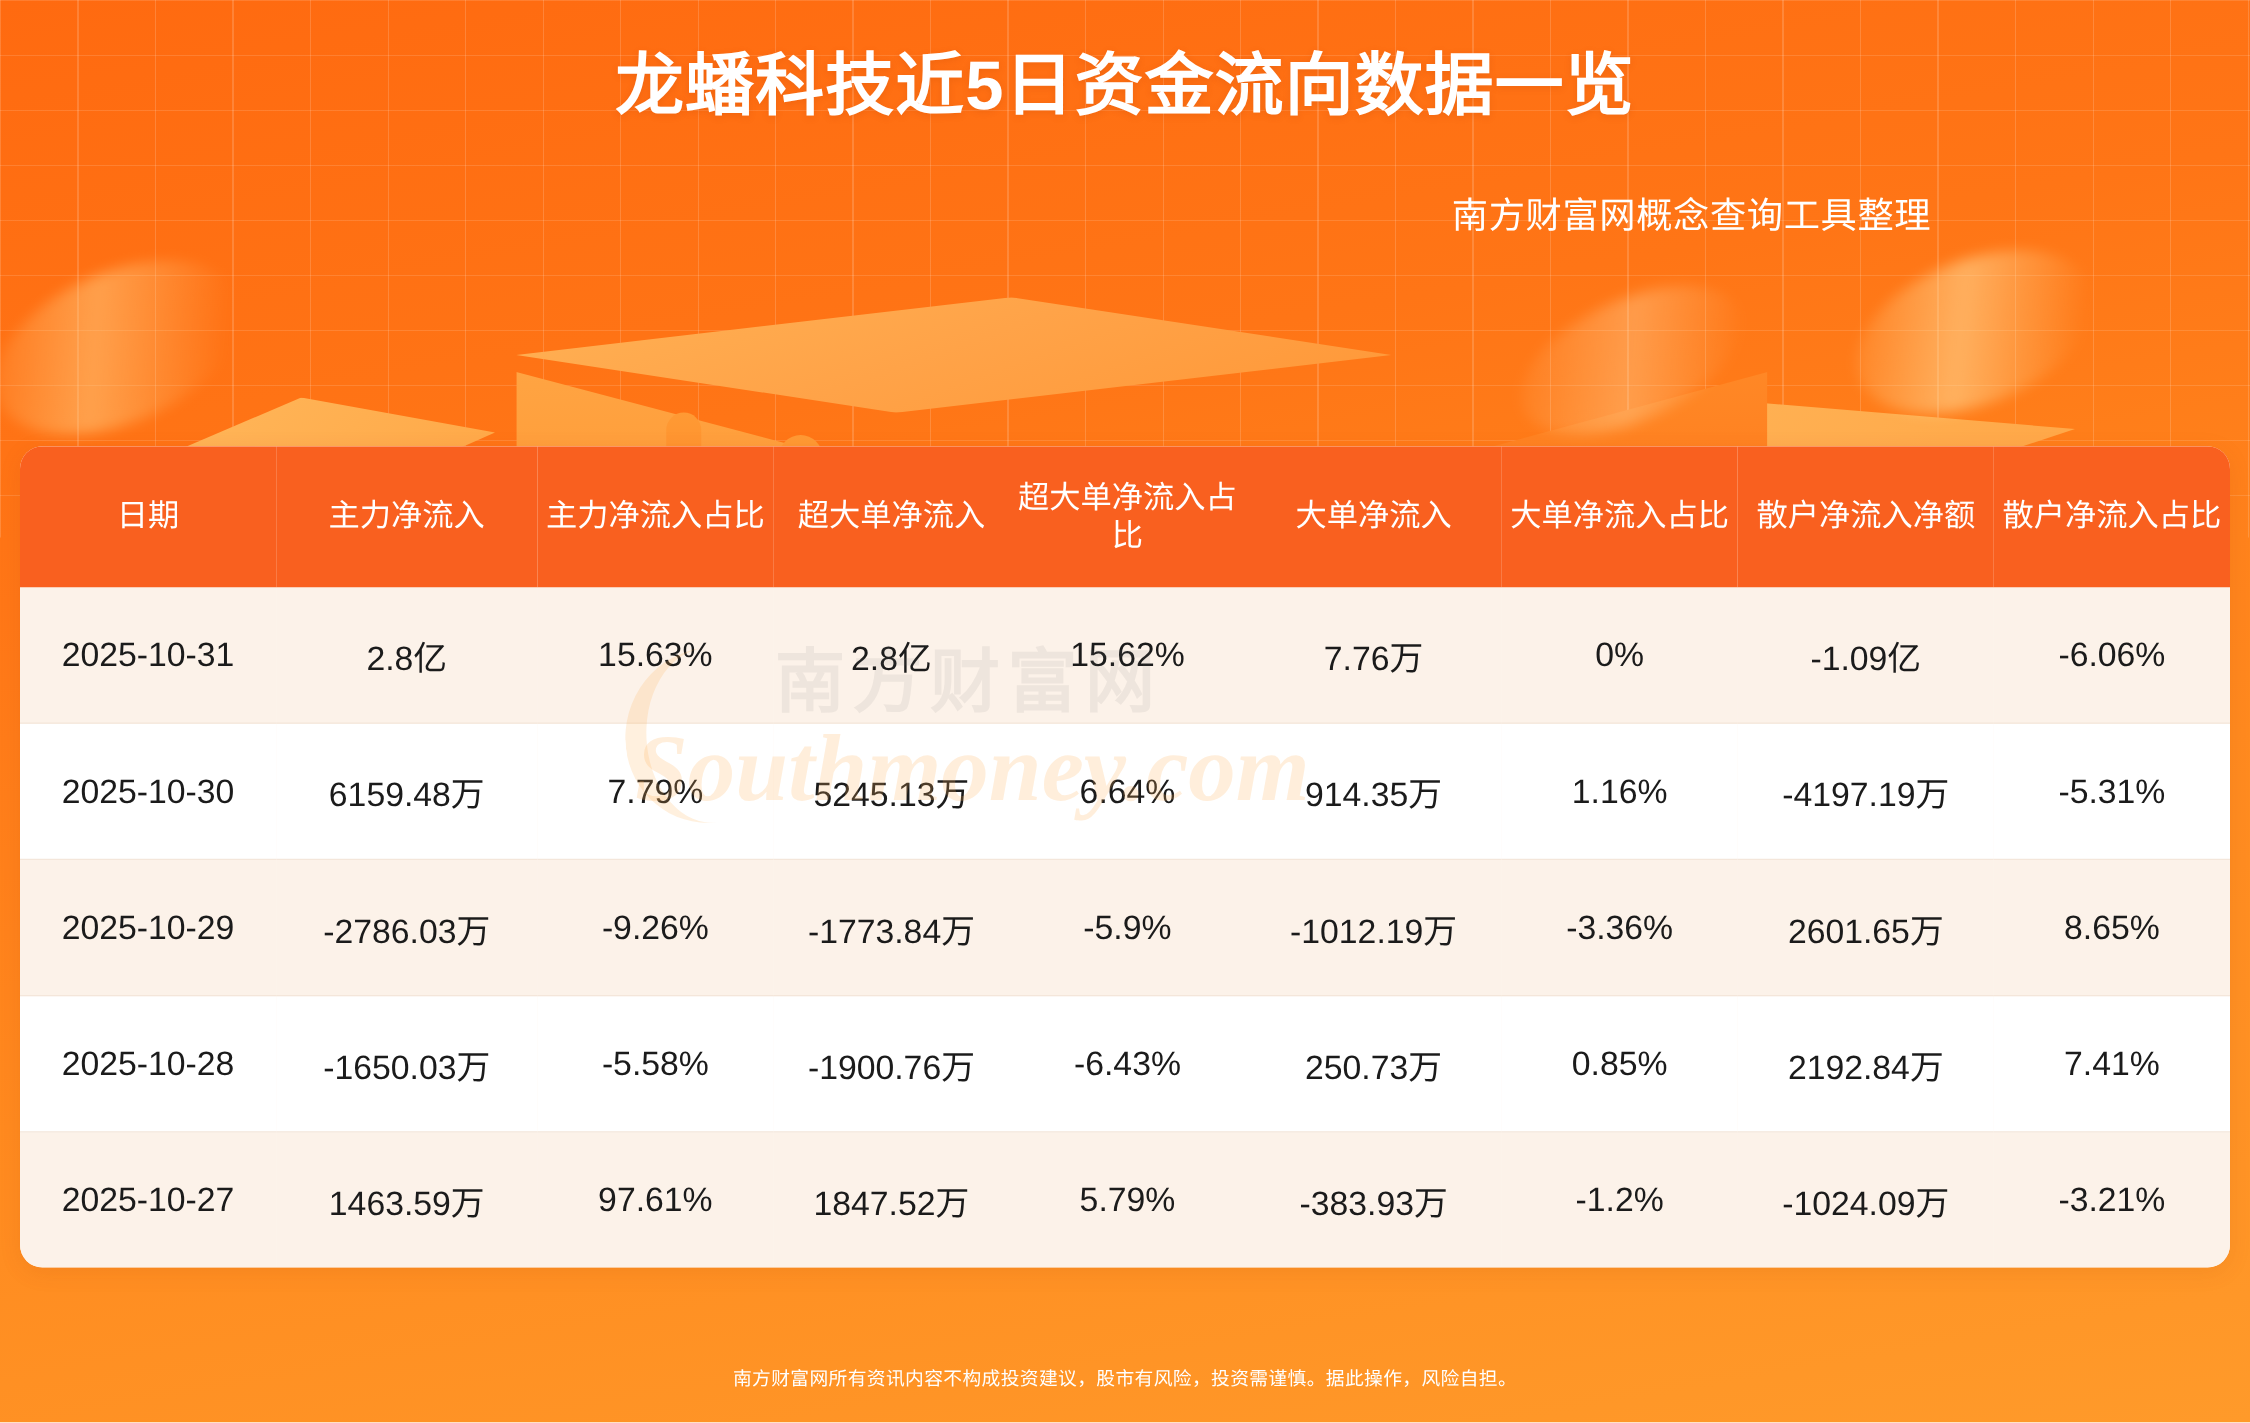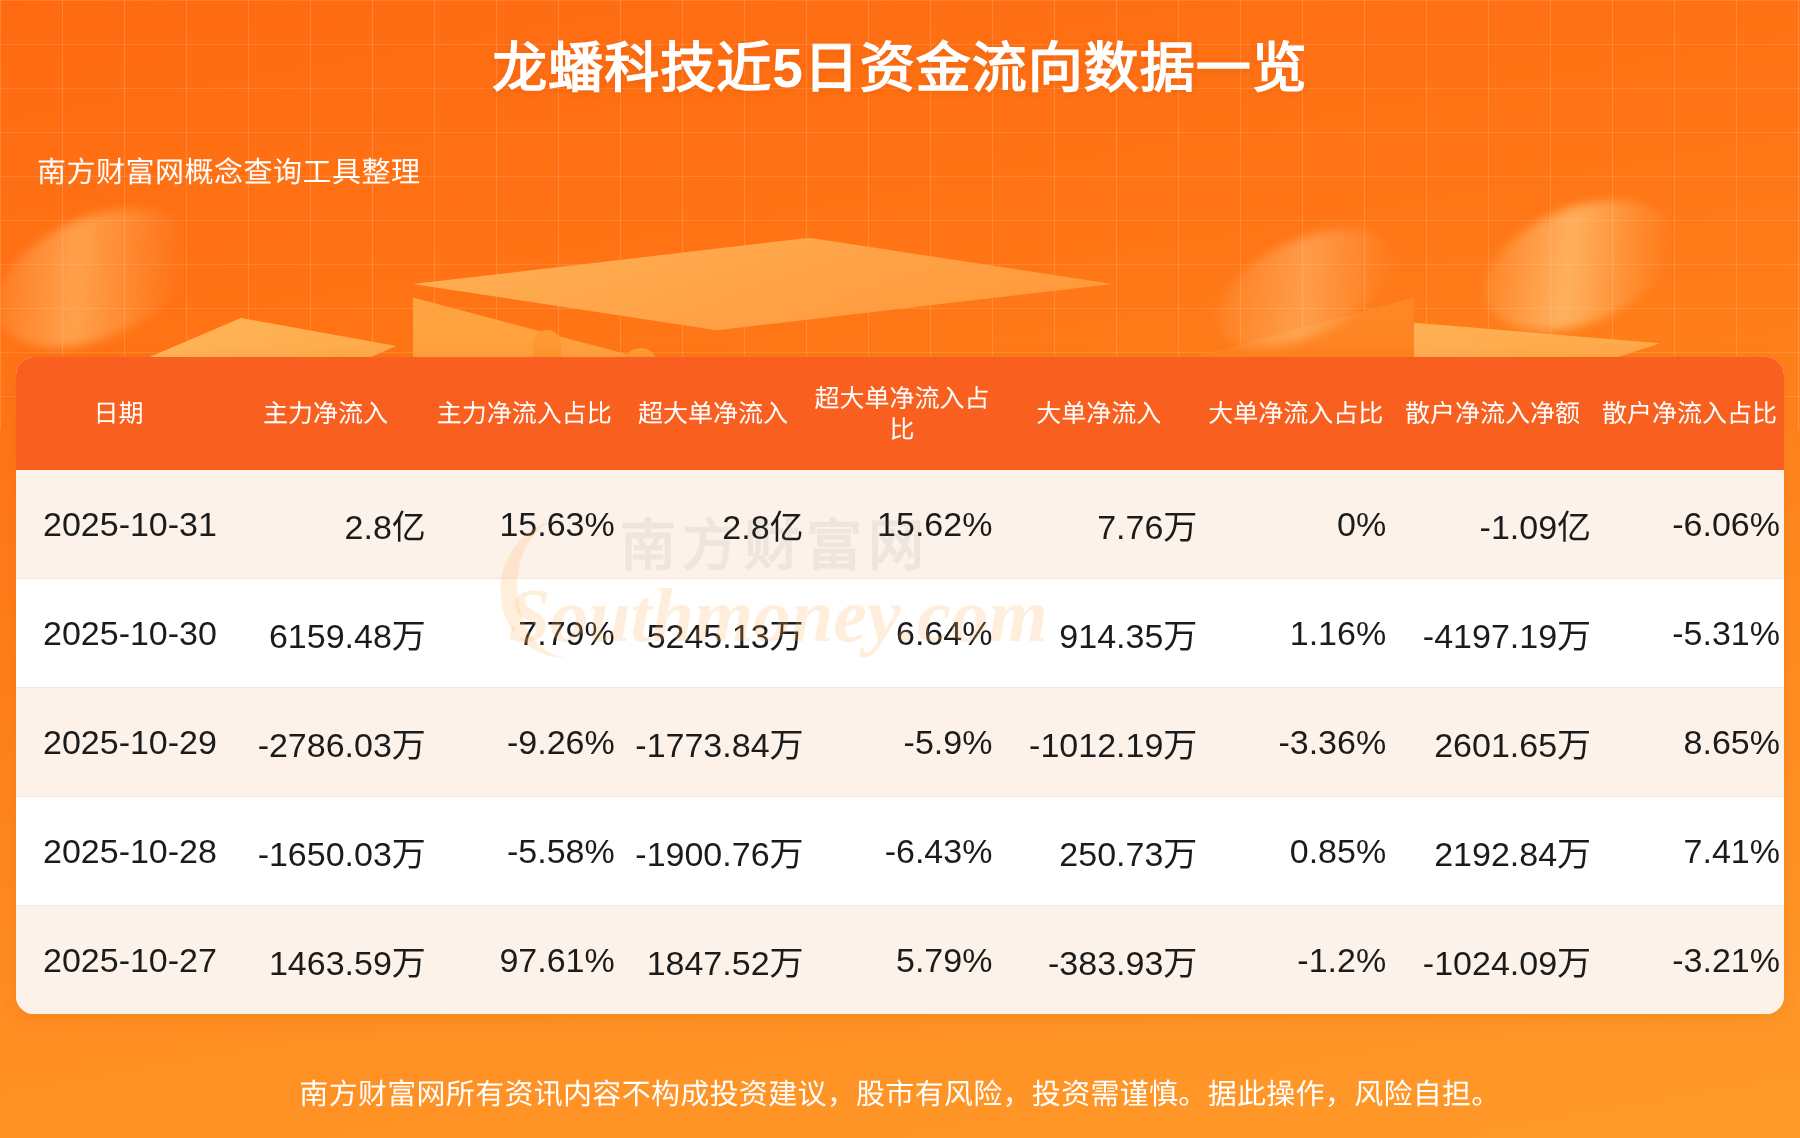--- a/index.html
+++ b/index.html
@@ -141,26 +141,25 @@
     font-weight: bold;
     letter-spacing: 1px;
     line-height: 1.18;
     text-shadow: 0 2px 6px rgba(170,60,0,.18);
     z-index: 6;
   }
   .hero-sub {
     position: absolute;
     left: 0; top: 148px;
     width: 1545px;
-    text-align: left;
+    text-align: right;
     color: #ffffff;
     font-size: 29px;
     letter-spacing: .5px;
     z-index: 6;
-    margin-left: 37px;
   }
 
   
   .card {
     position: absolute;
     left: 16px; top: 357px;
     width: 1768px;
     background: #fdf4ec;
     border-radius: 18px;
     overflow: hidden;
@@ -181,23 +180,23 @@
     font-size: 25px;
     font-weight: normal;
     padding: 26px 6px 26px;
     height: 48px;
     vertical-align: middle;
     line-height: 1.22;
     text-align: center;
   }
 
   table.flow tbody td {
-    font-size: 34px;
+    font-size: 27px;
     color: #1b1b1b;
-    text-align: right;
+    text-align: center;
     height: 84px;
     padding: 12px 4px;
     vertical-align: middle;
     border-bottom: 1px solid #f4e6da;
   }
   table.flow tbody tr.odd td  { background: #fcf2e9; }
   table.flow tbody tr.even td { background: #ffffff; }
   table.flow tbody tr:last-child td { border-bottom: none; }
 
   
@@ -248,21 +247,21 @@
     transform: rotate(-6deg);
   }
 
   
   .footer-note {
     position: absolute;
     left: 0; bottom: 26px;
     width: 1800px;
     text-align: center;
     color: #ffffff;
-    font-size: 29px;
+    font-size: 15px;
     letter-spacing: .3px;
     z-index: 6;
   }
 </style>
 </head>
 <body>
 
 <div class="poster">
 
   <div class="grid-overlay"></div>

